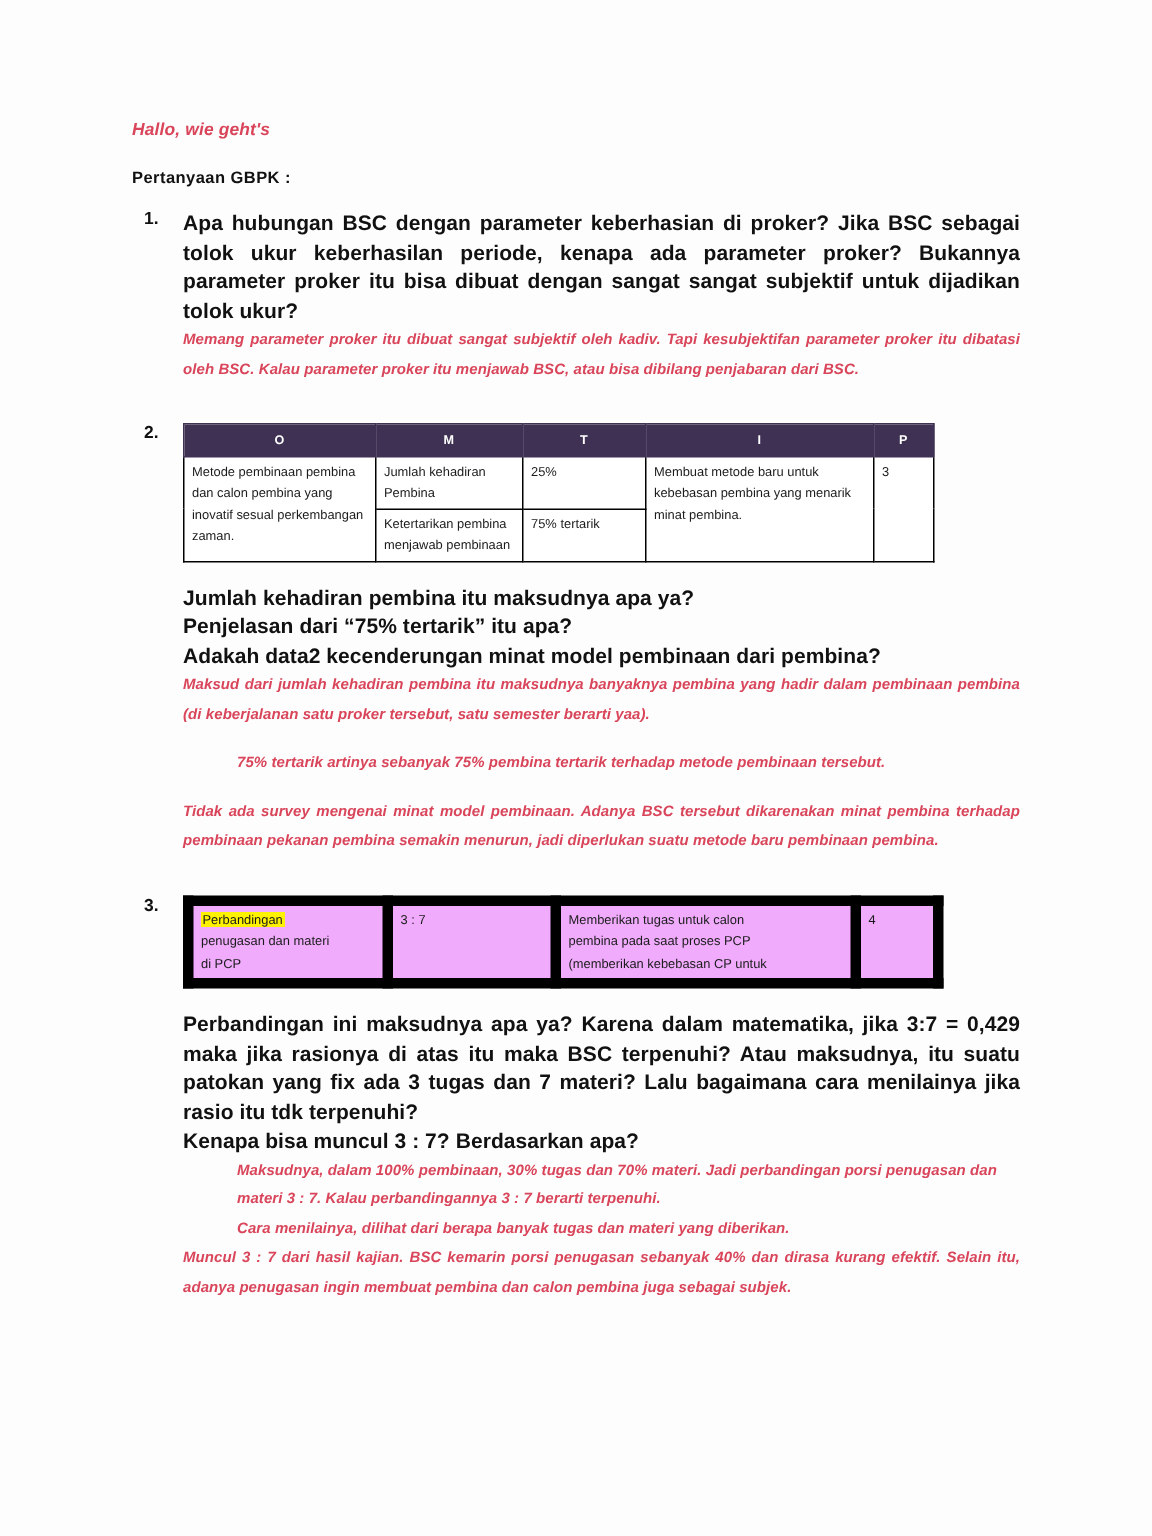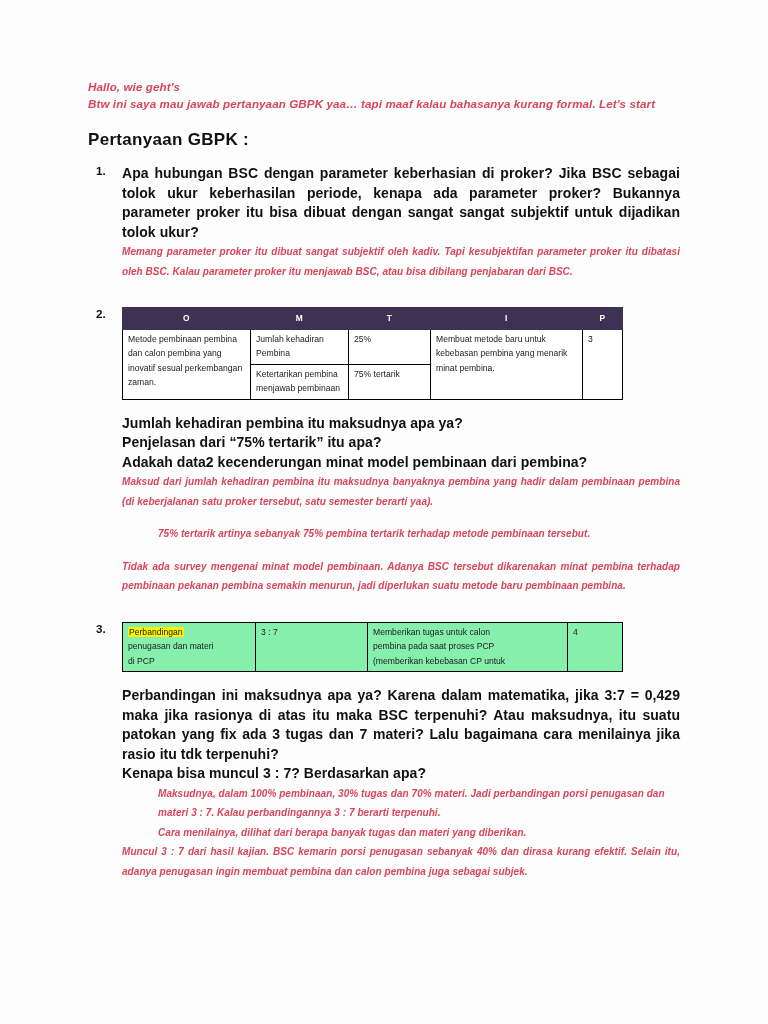--- a/index.html
+++ b/index.html
@@ -37,21 +37,21 @@
     font-style: italic;
     font-size: 11.6px;
     line-height: 17px;
     font-weight: 600;
     letter-spacing: 0.1px;
   }
   .greeting div { white-space: nowrap; }
 
   .section-heading {
     margin-top: 18px;
-    font-size: 17px;
+    font-size: 11px;
     font-weight: bold;
     color: #111111;
     letter-spacing: 0.3px;
   }
 
   
   .qitem {
     position: relative;
     margin-top: 14px;
     padding-left: 34px;
@@ -117,43 +117,42 @@
   }
   .t1 .col-o { width: 128px; }
   .t1 .col-m { width: 98px; }
   .t1 .col-t { width: 82px; }
   .t1 .col-i { width: 152px; }
   .t1 .col-p { width: 40px; }
 
   
   .t2 { width: 500px; }
   .t2 td {
-    background: #86efac;
-    border: 1px solid #000000;
+    background: #f0abfc;
+    border: 7px solid #000000;
   }
   .t2 .c1 { width: 133px; }
   .t2 .c2 { width: 112px; }
   .t2 .c3 { width: 200px; }
   .t2 .c4 { width: 55px; }
   .hl {
     background: #fff200;
     padding: 0 1px;
   }
 
   .cellline { display: block; }
 </style>
 </head>
 <body>
 
 <div class="page">
   <div class="content">
 
     <div class="greeting">
       <div>Hallo, wie geht's</div>
-      <div>Btw ini saya mau jawab pertanyaan GBPK yaa… tapi maaf kalau bahasanya kurang formal. Let's start</div>
     </div>
 
     <div class="section-heading">Pertanyaan GBPK :</div>
 
     <div class="qitem">
       <span class="qnum">1.</span>
       <div class="qtext">Apa hubungan BSC dengan parameter keberhasian di proker? Jika BSC sebagai tolok ukur keberhasilan periode, kenapa ada parameter proker? Bukannya parameter proker itu bisa dibuat dengan sangat sangat subjektif untuk dijadikan tolok ukur?</div>
       <div class="atext">Memang parameter proker itu dibuat sangat subjektif oleh kadiv. Tapi kesubjektifan parameter proker itu dibatasi oleh BSC. Kalau parameter proker itu menjawab BSC, atau bisa dibilang penjabaran dari BSC.</div>
     </div>
 

